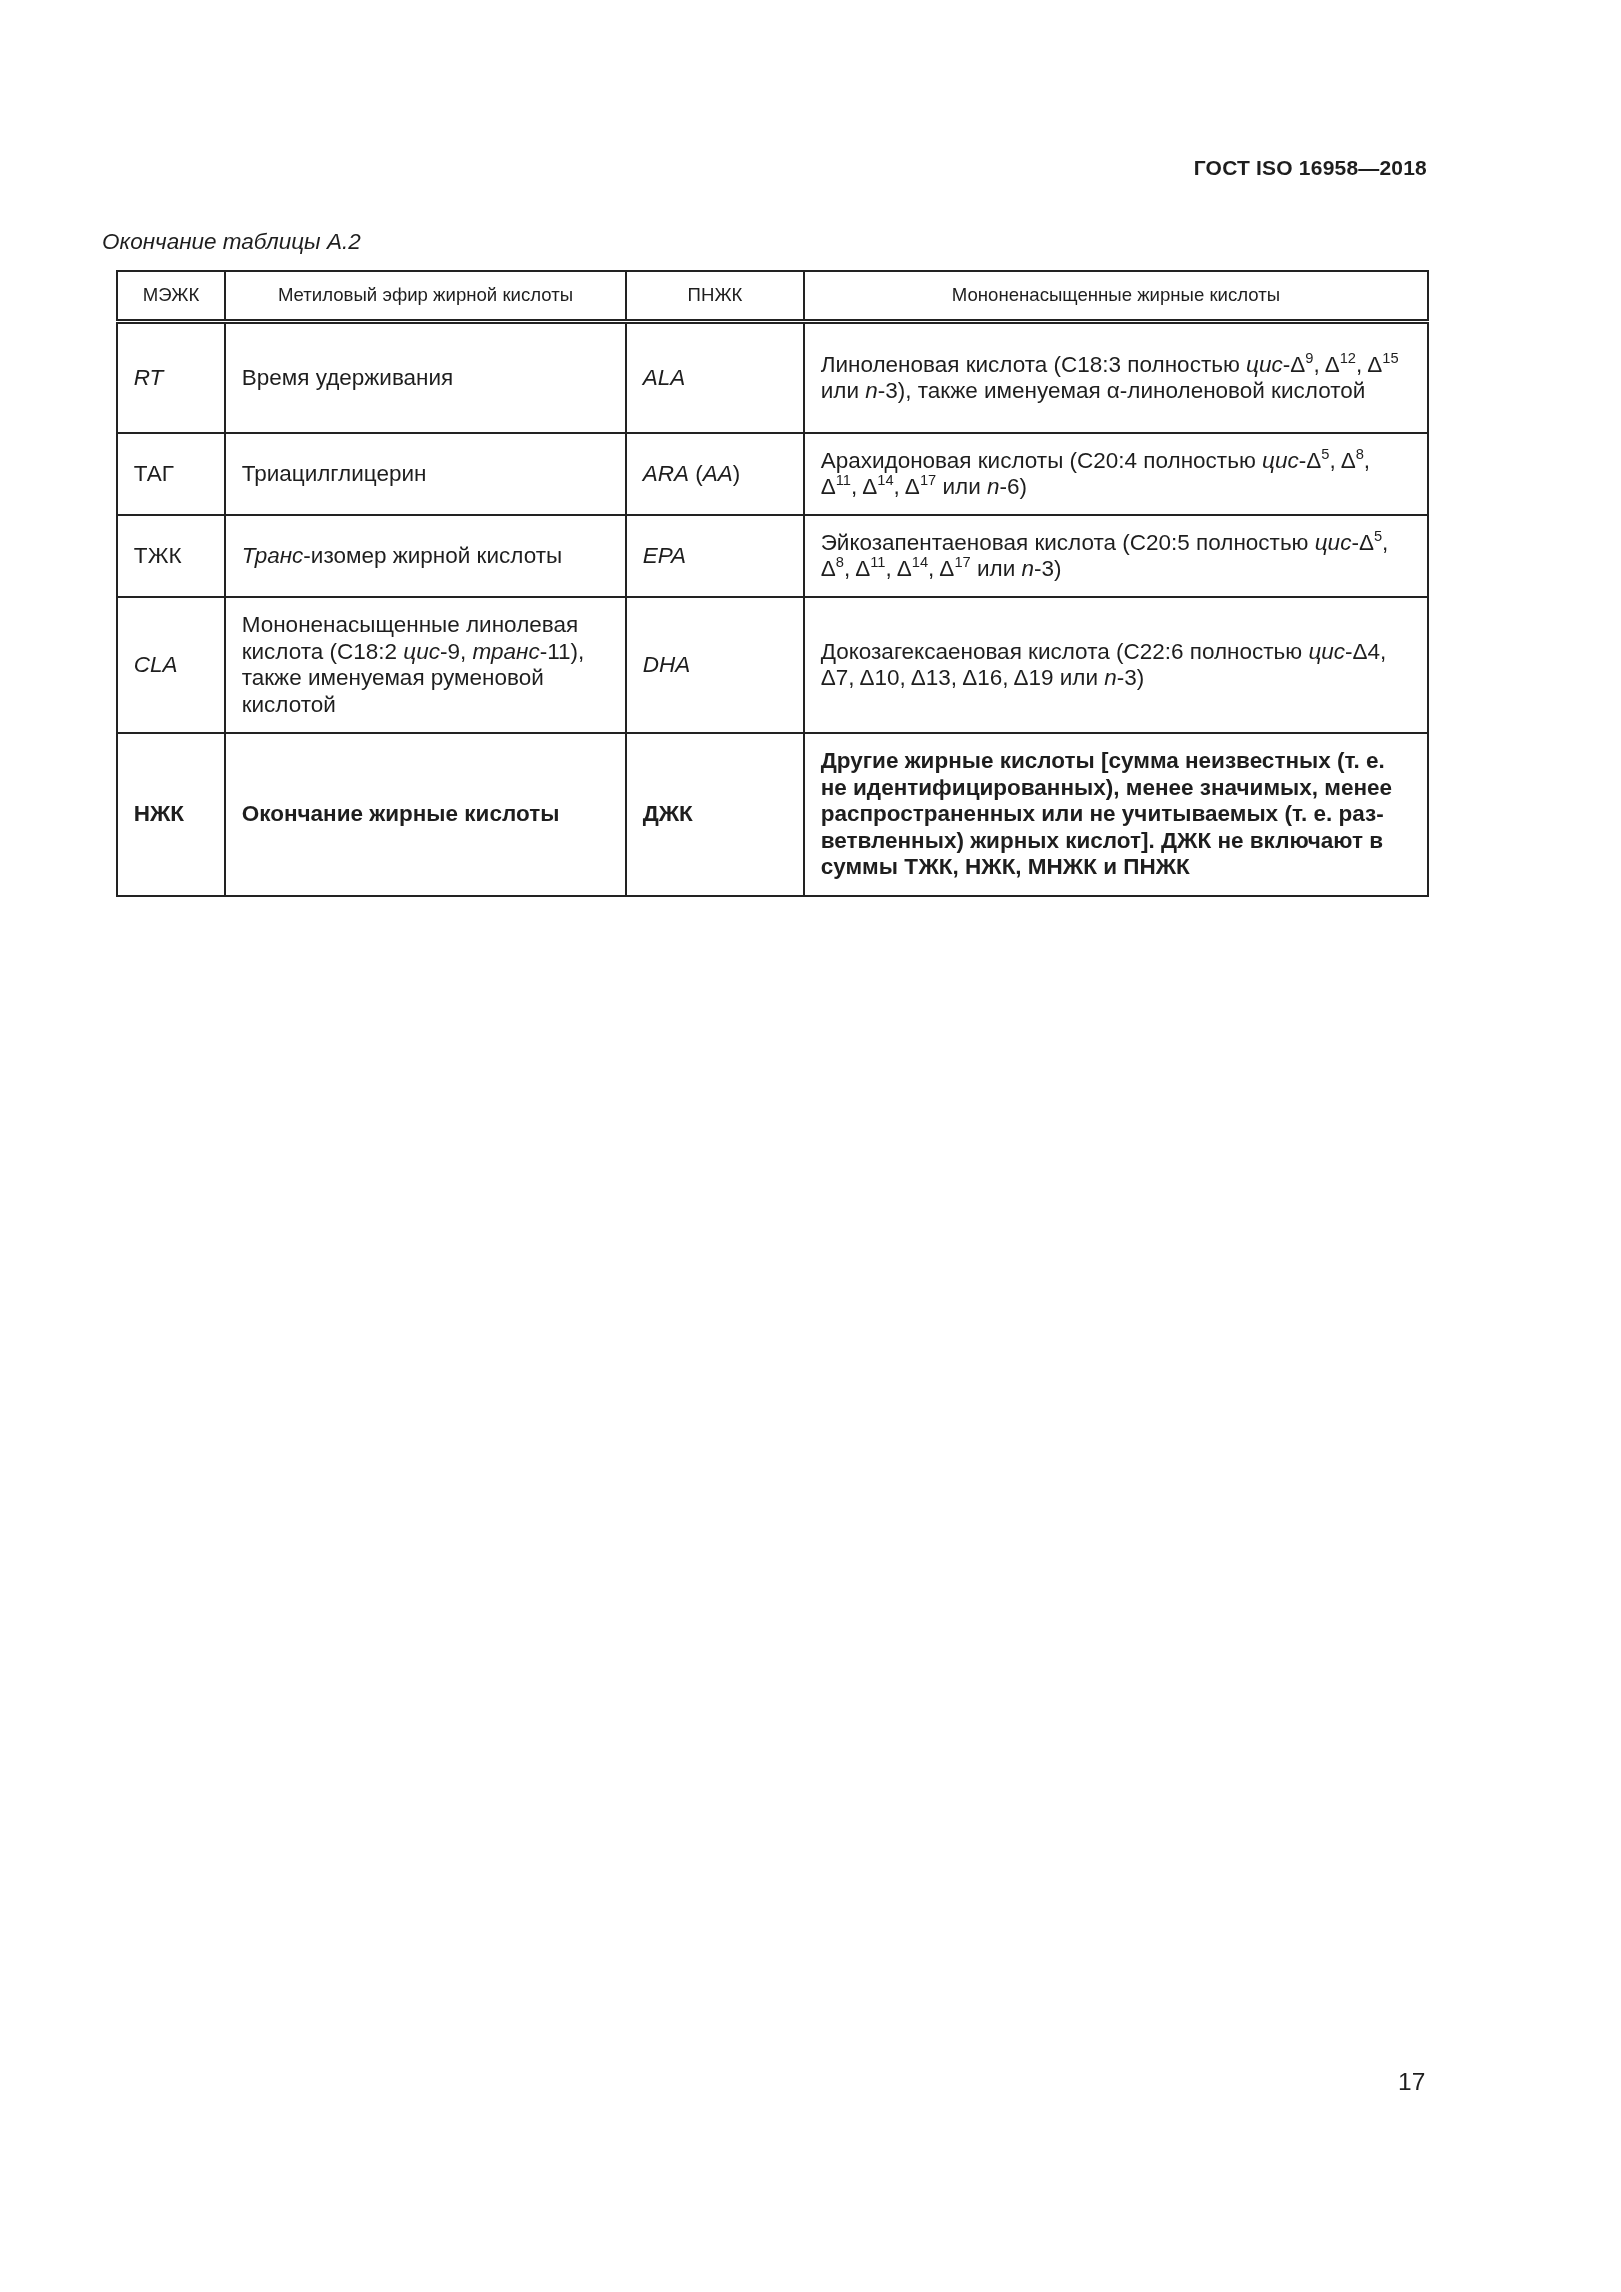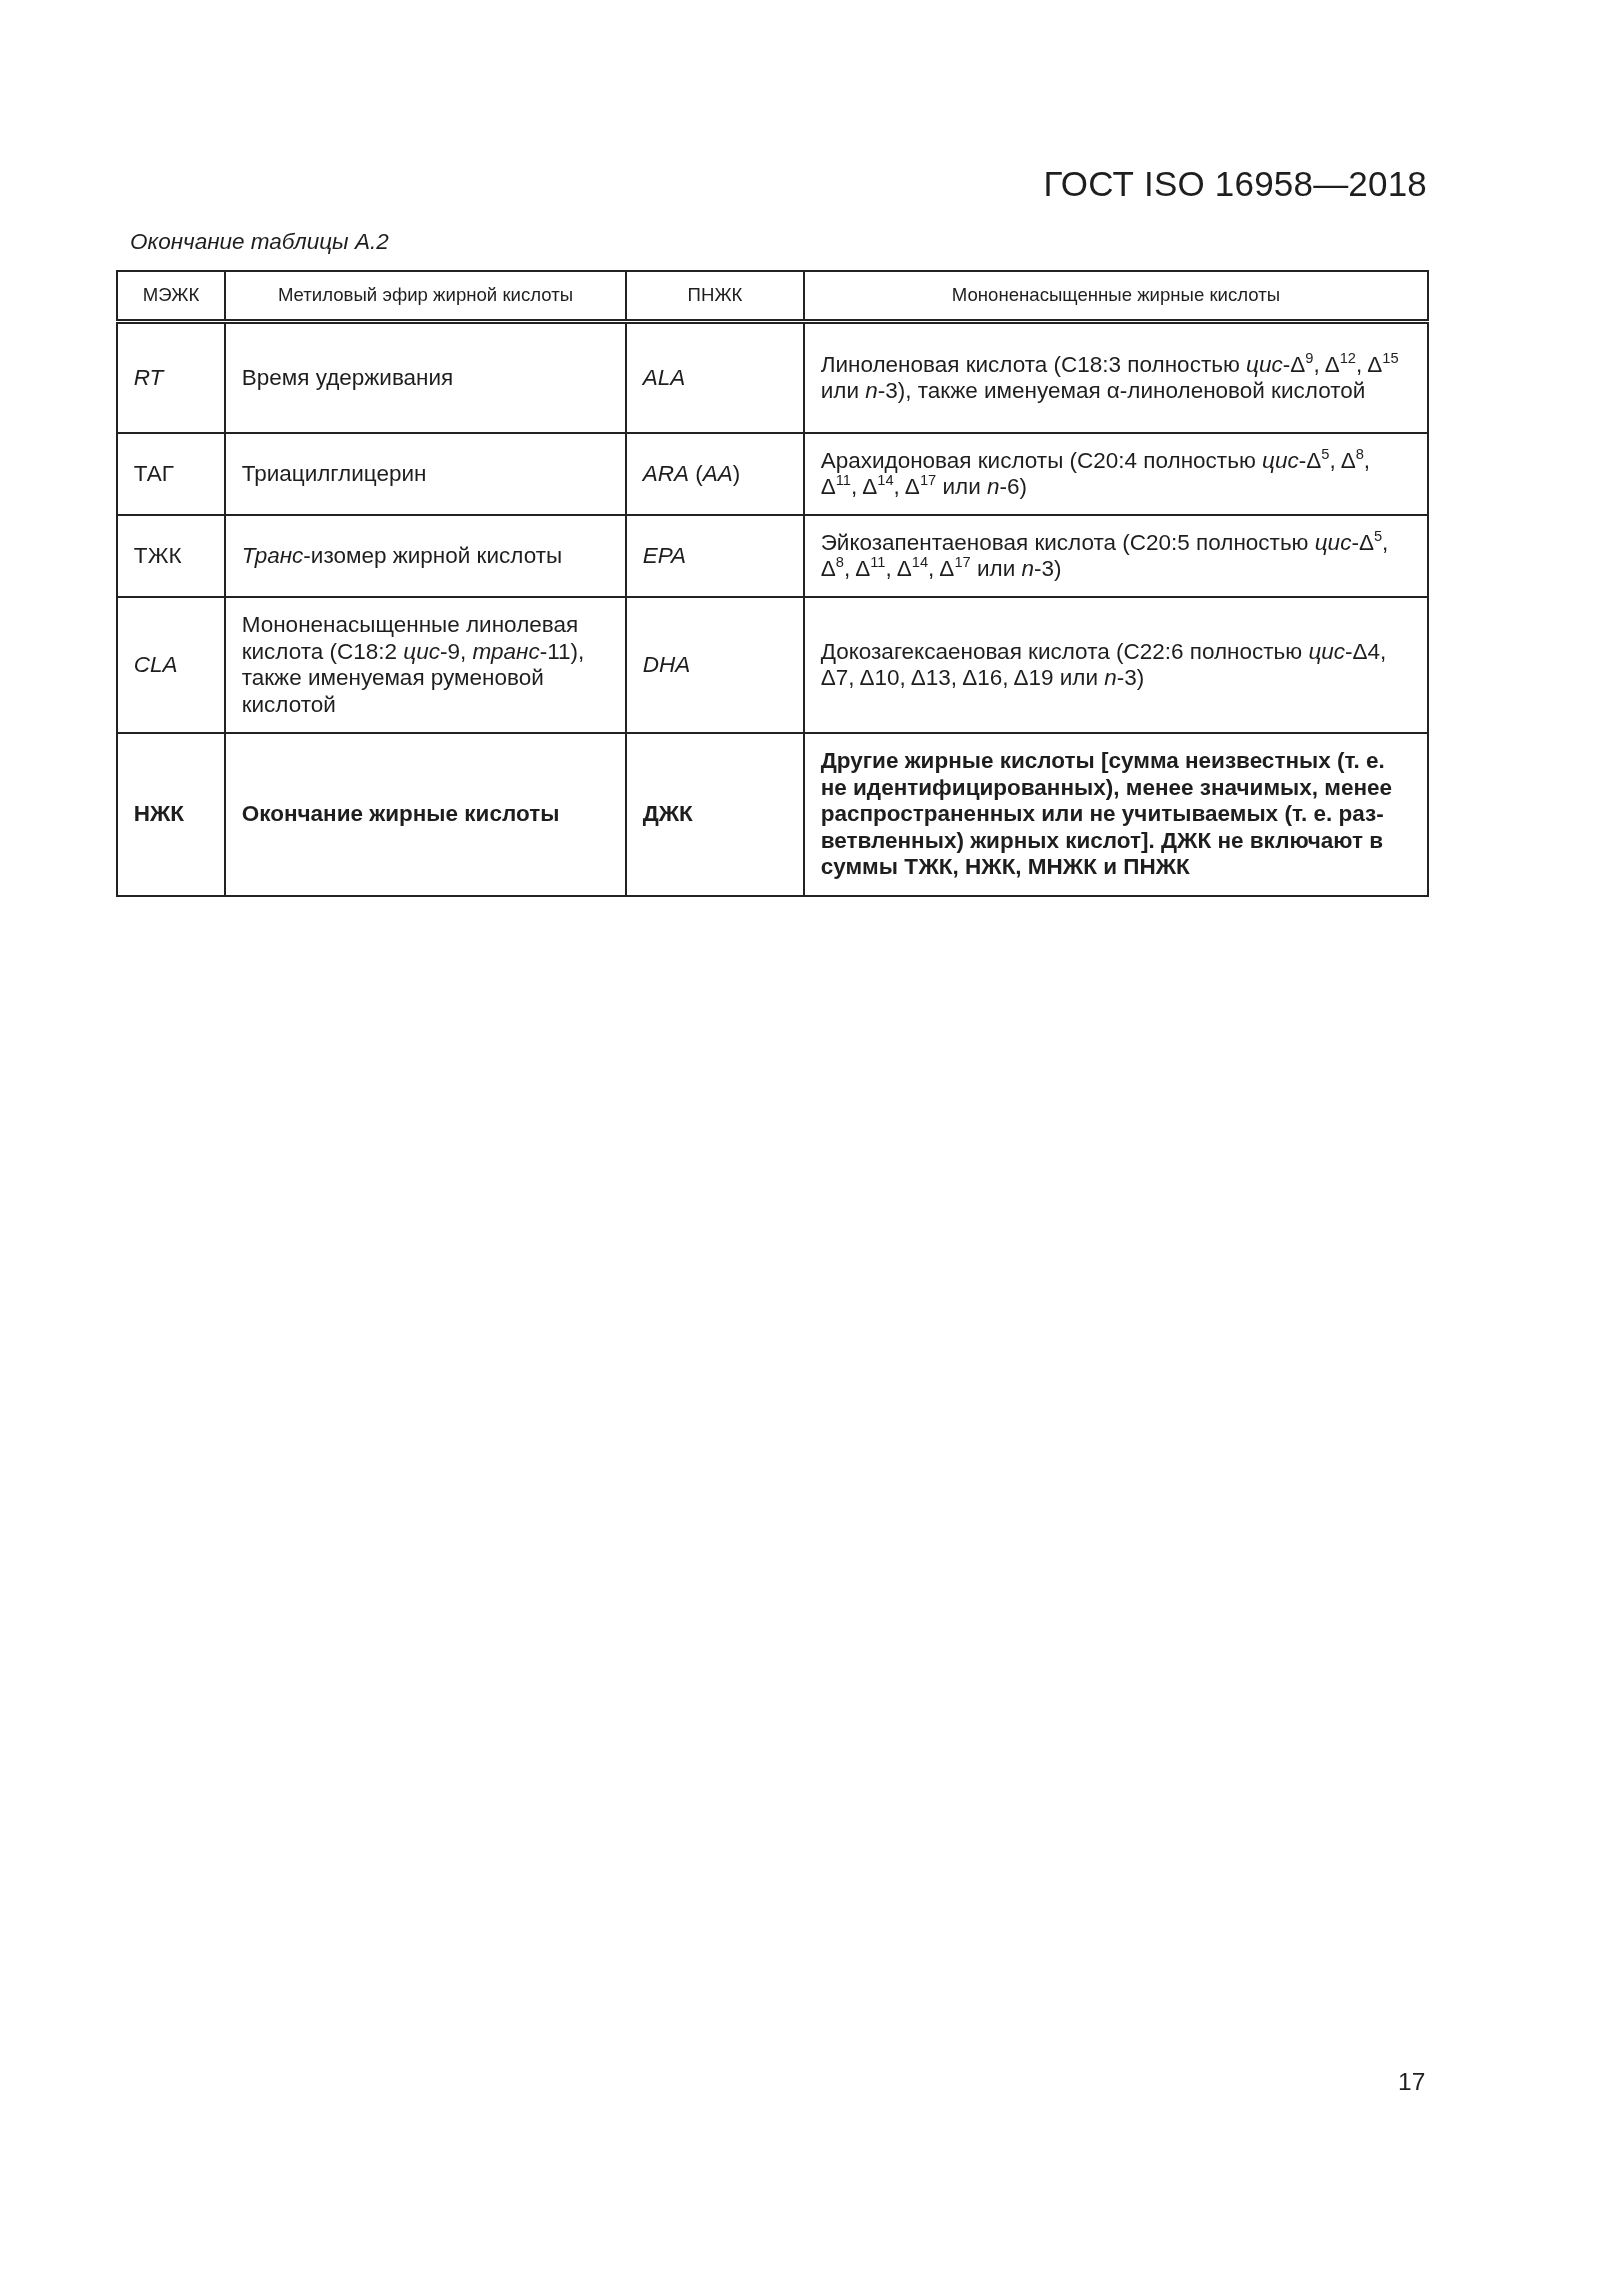--- a/index.html
+++ b/index.html
@@ -1,26 +1,26 @@
 <!DOCTYPE html>
 <html><head>
   <meta charset="utf-8">
   <style>
     html, body { margin: 0; padding: 0; background: #ffffff; }
     body {
       width: 1621px; height: 2293px; position: relative; overflow: hidden;
       font-family: "Liberation Sans", sans-serif; color: #1e1e1e;
     }
     .doc-header {
-      position: absolute; right: 194px; top: 164px;
-      font-size: 35px; font-weight: normal; letter-spacing: 0.2px;
+      position: absolute; right: 194px; top: 156px;
+      font-size: 21px; font-weight: bold; letter-spacing: 0.2px;
       white-space: nowrap;
     }
     .caption {
-      position: absolute; left: 130px; top: 229px;
+      position: absolute; left: 102px; top: 229px;
       font-size: 22.5px; font-style: italic; white-space: nowrap;
     }
     table.main {
       position: absolute; left: 116px; top: 270px;
       width: 1311px; border-collapse: collapse; table-layout: fixed;
       font-size: 22.5px; line-height: 26.5px; border-radius: 12px;
     }
     table.main col.c1 { width: 108px; }
     table.main col.c2 { width: 401px; }
     table.main col.c3 { width: 178px; }

